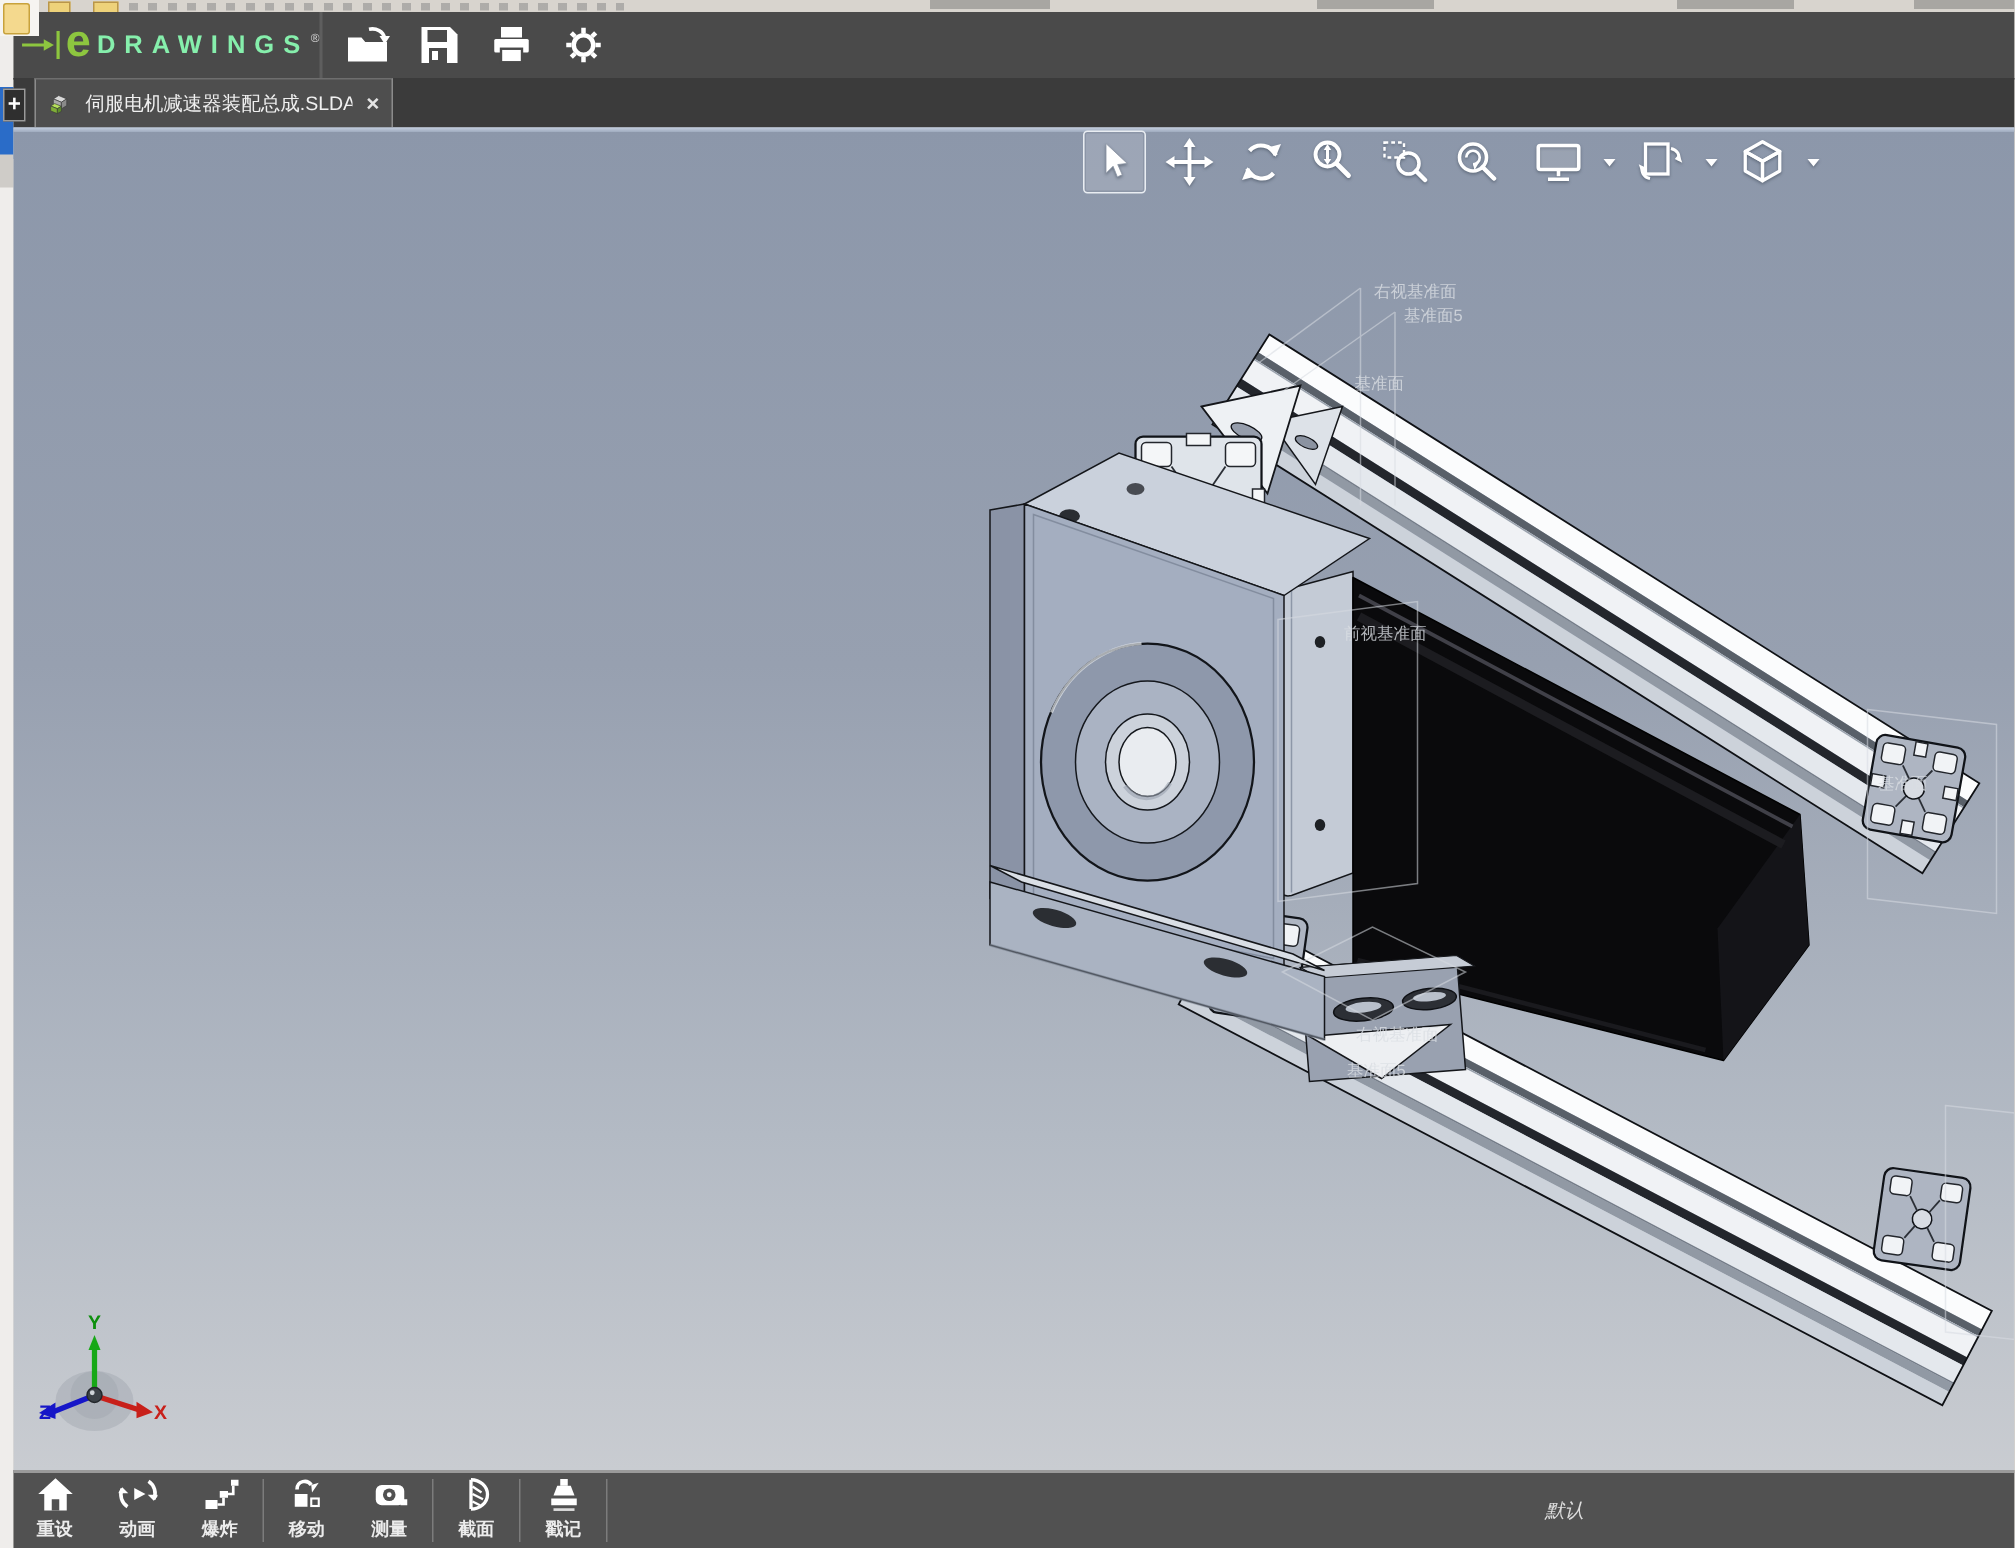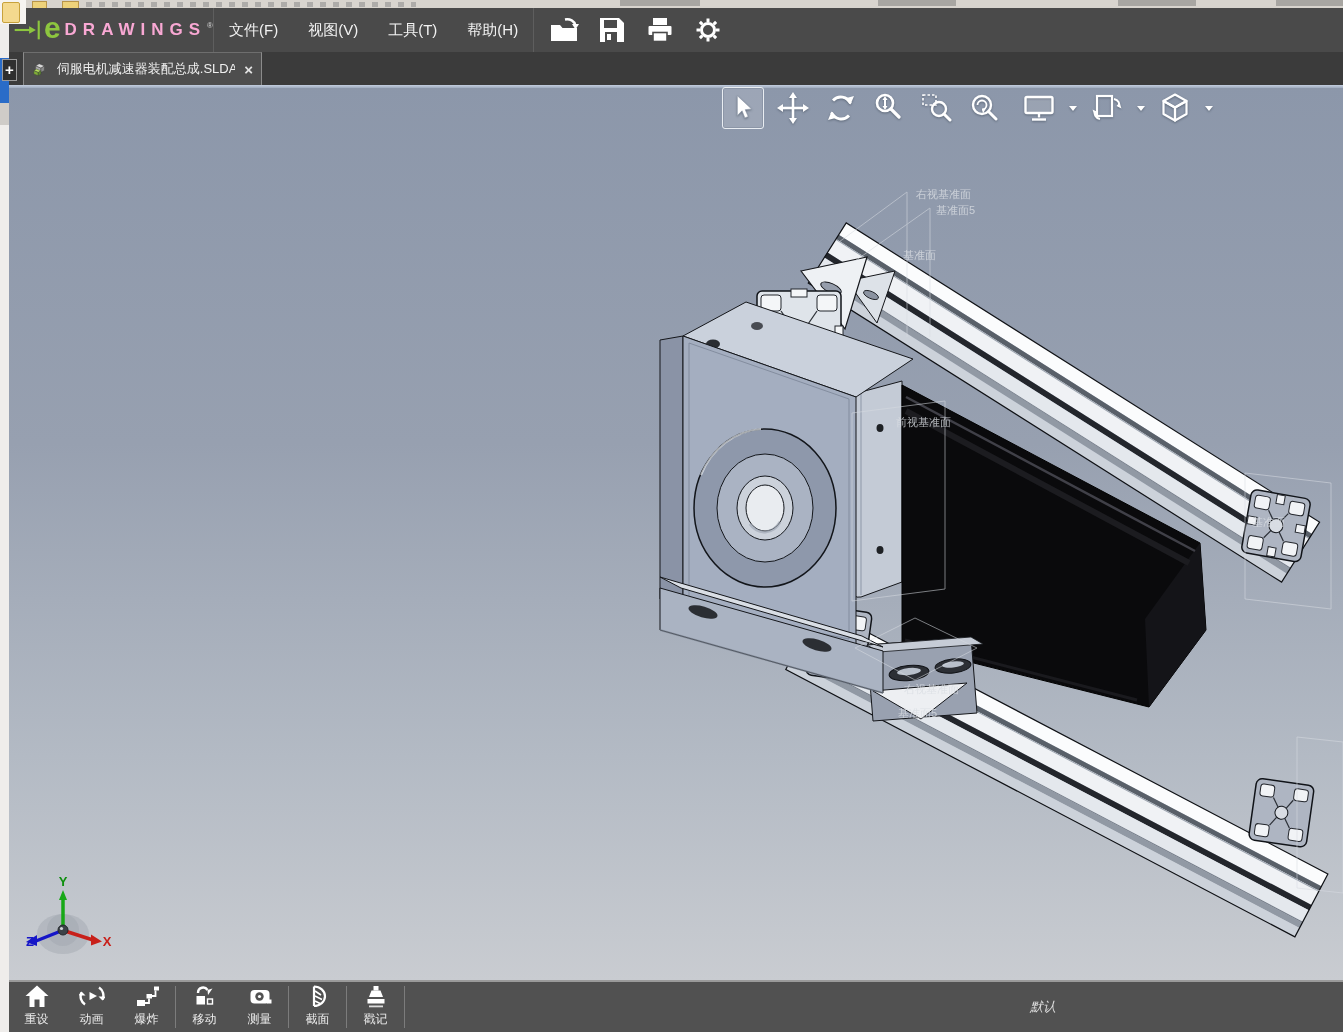--- a/index.html
+++ b/index.html
@@ -19,21 +19,21 @@
   .corner-icon .fold{position:absolute;left:2px;top:2px;width:16px;height:19px;background:#f4d98e;
      border:1px solid #c8a23c;border-radius:2px;}
 
   
   .window{position:absolute;left:9px;top:8px;right:0;bottom:0;}
 
   .titlebar{position:absolute;left:0;top:0;right:0;height:44px;background:#4a4a4a;
      border-bottom:1px solid #393939;display:flex;align-items:center;}
   .logo{display:flex;align-items:center;width:204px;padding-left:4px;box-sizing:border-box;}
   .logo .e{color:#8dc63f;font-size:30px;font-weight:bold;margin:0 4px 4px 2px;}
-  .logo .name{color:#f9a8d4;font-size:17px;letter-spacing:6px;font-weight:bold;}
+  .logo .name{color:#86efac;font-size:17px;letter-spacing:6px;font-weight:bold;}
   .logo .reg{color:#d8d8d8;font-size:8px;vertical-align:top;margin-left:1px;margin-bottom:10px;}
   .v-sep{width:1px;height:44px;background:#5e5e5e;}
   .menu{display:flex;height:44px;}
   .menu-item{color:#f2f2f2;font-size:15px;line-height:44px;padding:0 15px;cursor:default;}
   .tb-actions{display:flex;align-items:center;margin-left:6px;}
   .icon-btn{width:48px;height:44px;display:flex;align-items:center;justify-content:center;}
 
   .tabbar{position:absolute;left:0;top:44px;right:0;height:33px;background:#3b3b3b;}
   .plus-btn{position:absolute;left:-7px;top:7px;width:15px;height:22px;background:#2f2f2f;
      border:1px solid #9a9a9a;color:#fff;font-size:15px;font-weight:bold;line-height:20px;
@@ -57,21 +57,21 @@
      display:flex;align-items:center;justify-content:center;box-sizing:border-box;}
   .vt-icon{width:38px;height:42px;display:flex;align-items:center;justify-content:center;}
   .vt-gap{margin-left:6px;}
   .caret{display:flex;align-items:center;}
 
   .datum{position:absolute;color:#dadee3;font-size:11px;opacity:.8;white-space:nowrap;}
 
   .bottombar{position:absolute;left:0;right:0;bottom:0;height:52px;background:#515151;
      border-top:2px solid #9a9a9a;box-sizing:border-box;display:flex;align-items:center;}
   .bb-btn{width:55px;height:48px;display:flex;flex-direction:column;align-items:center;
-     justify-content:flex-end;gap:2px;color:#ececec;font-size:12px;padding-bottom:3px;box-sizing:border-box;}
+     justify-content:flex-end;gap:2px;color:#ececec;font-size:12px;padding-bottom:3px;box-sizing:border-box;font-weight:bold;}
   .bb-sep{width:1px;height:42px;background:#7c7c7c;margin:0 1px;}
   .config-label{position:absolute;left:1021px;top:16px;color:#dcdcdc;font-size:13px;font-style:italic;}
 </style>
 </head>
 <body>
 
 <div class="bg-top">
   <div class="yfold" style="left:32px;width:13px;"></div>
   <div class="yfold" style="left:62px;width:15px;"></div>
   <div class="ticks"></div>
@@ -95,26 +95,20 @@
       <svg width="34" height="22" viewBox="0 0 34 22">
         <line x1="2" y1="11" x2="20" y2="11" stroke="#8dc63f" stroke-width="2.5"></line>
         <polygon points="19,6.5 19,15.5 27,11" fill="#8dc63f"></polygon>
         <rect x="29" y="0" width="2.5" height="22" fill="#8dc63f"></rect>
       </svg>
       <span class="e">e</span>
       <span class="name">DRAWINGS</span>
       <span class="reg">®</span>
     </div>
     <div class="v-sep"></div>
-    <div class="menu">
-      <div class="menu-item">文件(F)</div>
-      <div class="menu-item">视图(V)</div>
-      <div class="menu-item">工具(T)</div>
-      <div class="menu-item">帮助(H)</div>
-    </div>
     <div class="v-sep"></div>
     <div class="tb-actions">
       <div class="icon-btn">
         <svg width="30" height="28" viewBox="0 0 30 28">
           <path d="M2,9 L11,9 L13.5,12 L28,12 L28,25 L2,25 Z" fill="#fff"></path>
           <path d="M16,3.5 C21,2.5 25.5,5 26.3,9.2" stroke="#fff" stroke-width="2.4" fill="none"></path>
           <polygon points="23,8 30,8 26.5,13.5" fill="#fff"></polygon>
         </svg>
       </div>
       <div class="icon-btn">

